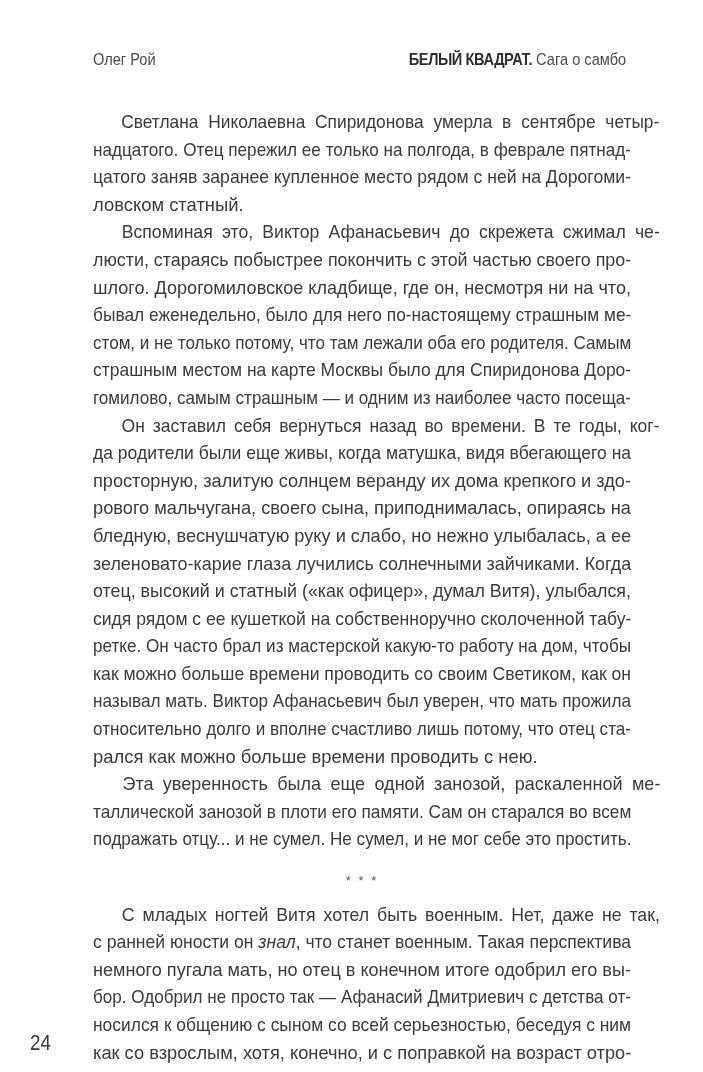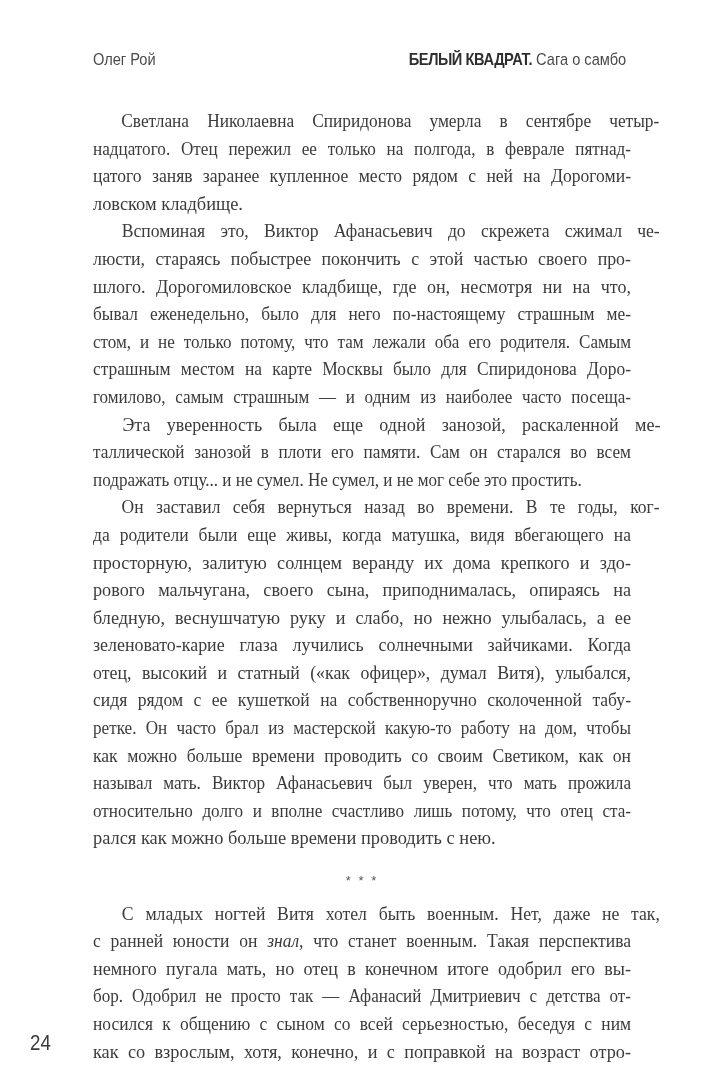--- a/index.html
+++ b/index.html
@@ -77,74 +77,74 @@
     .page-number {
       position: absolute;
       left: 30px;
       top: 1030px;
       font-size: 22px;
       font-family: "Liberation Sans", sans-serif;
       color: #3a3a3a;
       transform: scaleX(0.85);
       transform-origin: left top;
     }
-    .para { margin: 0; font-family: Liberation Serif, serif; }
+    .para { margin: 0; }
   </style>
 </head>
 <body>
 
 <div class="page">
 
   <div class="running-head">
     <span class="head-left">Олег Рой</span>
     <span class="head-right">
       <span class="bold">БЕЛЫЙ КВАДРАТ.</span>
       <span>Сага о самбо</span>
     </span>
   </div>
 
   <div class="text-block">
 
     <div class="para">
       <span class="line indent" style="transform: scaleX(0.942486); transform-origin: left center; width: 570.831px;">Светлана Николаевна Спиридонова умерла в сентябре четыр-</span>
       <span class="line" style="transform: scaleX(0.932409); transform-origin: left center; width: 577px;">надцатого. Отец пережил ее только на полгода, в феврале пятнад-</span>
       <span class="line" style="transform: scaleX(0.957295); transform-origin: left center; width: 562px;">цатого заняв заранее купленное место рядом с ней на Дорогоми-</span>
-      <span class="line last">ловском кладбище.</span>
+      <span class="line last">ловском статный.</span>
     </div>
 
     <div class="para">
       <span class="line indent" style="transform: scaleX(0.958491); transform-origin: left center; width: 561.299px;">Вспоминая это, Виктор Афанасьевич до скрежета сжимал че-</span>
       <span class="line" style="transform: scaleX(0.971119); transform-origin: left center; width: 554px;">люсти, стараясь побыстрее покончить с этой частью своего про-</span>
       <span class="line" style="transform: scaleX(0.981752); transform-origin: left center; width: 548px;">шлого. Дорогомиловское кладбище, где он, несмотря ни на что,</span>
       <span class="line" style="transform: scaleX(0.942207); transform-origin: left center; width: 571px;">бывал еженедельно, было для него по-настоящему страшным ме-</span>
       <span class="line" style="transform: scaleX(0.927586); transform-origin: left center; width: 580px;">стом, и не только потому, что там лежали оба его родителя. Самым</span>
       <span class="line" style="transform: scaleX(0.948854); transform-origin: left center; width: 567px;">страшным местом на карте Москвы было для Спиридонова Доро-</span>
       <span class="line" style="transform: scaleX(0.927586); transform-origin: left center; width: 580px;">гомилово, самым страшным — и одним из наиболее часто посеща-</span>
-    </div>
-
-    <div class="para">
-      <span class="line indent" style="transform: scaleX(0.980695); transform-origin: left center; width: 548.591px;">Эта уверенность была еще одной занозой, раскаленной ме-</span>
-      <span class="line" style="transform: scaleX(0.935652); transform-origin: left center; width: 575px;">таллической занозой в плоти его памяти. Сам он старался во всем</span>
-      <span class="line last" style="transform: scaleX(0.929188); transform-origin: left center; width: 579px;">подражать отцу... и не сумел. Не сумел, и не мог себе это простить.</span>
     </div>
 
     <div class="para">
       <span class="line indent" style="transform: scaleX(0.951311); transform-origin: left center; width: 565.535px;">Он заставил себя вернуться назад во времени. В те годы, ког-</span>
       <span class="line" style="transform: scaleX(0.952212); transform-origin: left center; width: 565px;">да родители были еще живы, когда матушка, видя вбегающего на</span>
       <span class="line" style="transform: scaleX(0.987156); transform-origin: left center; width: 545px;">просторную, залитую солнцем веранду их дома крепкого и здо-</span>
       <span class="line" style="transform: scaleX(0.990792); transform-origin: left center; width: 543px;">рового мальчугана, своего сына, приподнималась, опираясь на</span>
       <span class="line" style="transform: scaleX(0.988971); transform-origin: left center; width: 544px;">бледную, веснушчатую руку и слабо, но нежно улыбалась, а ее</span>
       <span class="line" style="transform: scaleX(0.974638); transform-origin: left center; width: 552px;">зеленовато-карие глаза лучились солнечными зайчиками. Когда</span>
       <span class="line" style="transform: scaleX(0.971119); transform-origin: left center; width: 554px;">отец, высокий и статный («как офицер», думал Витя), улыбался,</span>
       <span class="line" style="transform: scaleX(0.955595); transform-origin: left center; width: 563px;">сидя рядом с ее кушеткой на собственноручно сколоченной табу-</span>
       <span class="line" style="transform: scaleX(0.930796); transform-origin: left center; width: 578px;">ретке. Он часто брал из мастерской какую-то работу на дом, чтобы</span>
       <span class="line" style="transform: scaleX(0.957295); transform-origin: left center; width: 562px;">как можно больше времени проводить со своим Светиком, как он</span>
       <span class="line" style="transform: scaleX(0.932409); transform-origin: left center; width: 577px;">называл мать. Виктор Афанасьевич был уверен, что мать прожила</span>
       <span class="line" style="transform: scaleX(0.930796); transform-origin: left center; width: 578px;">относительно долго и вполне счастливо лишь потому, что отец ста-</span>
       <span class="line last">рался как можно больше времени проводить с нею.</span>
+    </div>
+
+    <div class="para">
+      <span class="line indent" style="transform: scaleX(0.980695); transform-origin: left center; width: 548.591px;">Эта уверенность была еще одной занозой, раскаленной ме-</span>
+      <span class="line" style="transform: scaleX(0.935652); transform-origin: left center; width: 575px;">таллической занозой в плоти его памяти. Сам он старался во всем</span>
+      <span class="line last" style="transform: scaleX(0.929188); transform-origin: left center; width: 579px;">подражать отцу... и не сумел. Не сумел, и не мог себе это простить.</span>
     </div>
 
     <div class="sep">* * *</div>
 
     <div class="para">
       <span class="line indent" style="transform: scaleX(0.962121); transform-origin: left center; width: 559.181px;">С младых ногтей Витя хотел быть военным. Нет, даже не так,</span>
       <span class="line" style="transform: scaleX(0.953901); transform-origin: left center; width: 564px;"><span>с ранней юности он </span><em>знал</em><span>, что станет военным. Такая перспектива</span></span>
       <span class="line" style="transform: scaleX(0.983547); transform-origin: left center; width: 547px;">немного пугала мать, но отец в конечном итоге одобрил его вы-</span>
       <span class="line" style="transform: scaleX(0.929188); transform-origin: left center; width: 579px;">бор. Одобрил не просто так — Афанасий Дмитриевич с детства от-</span>
       <span class="line" style="transform: scaleX(0.947183); transform-origin: left center; width: 568px;">носился к общению с сыном со всей серьезностью, беседуя с ним</span>

